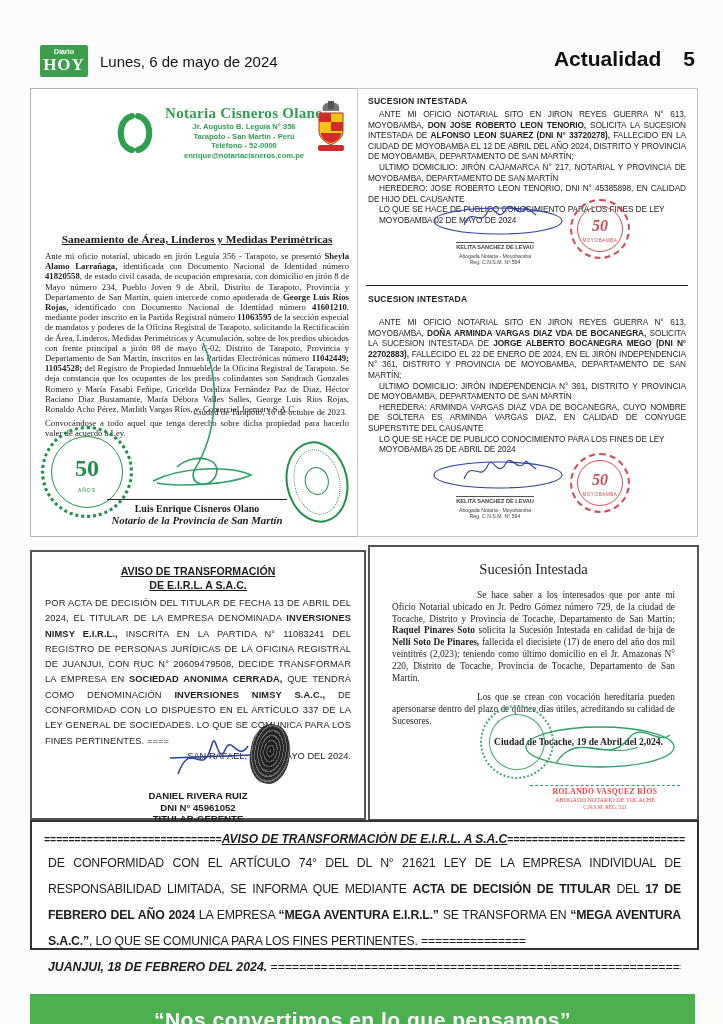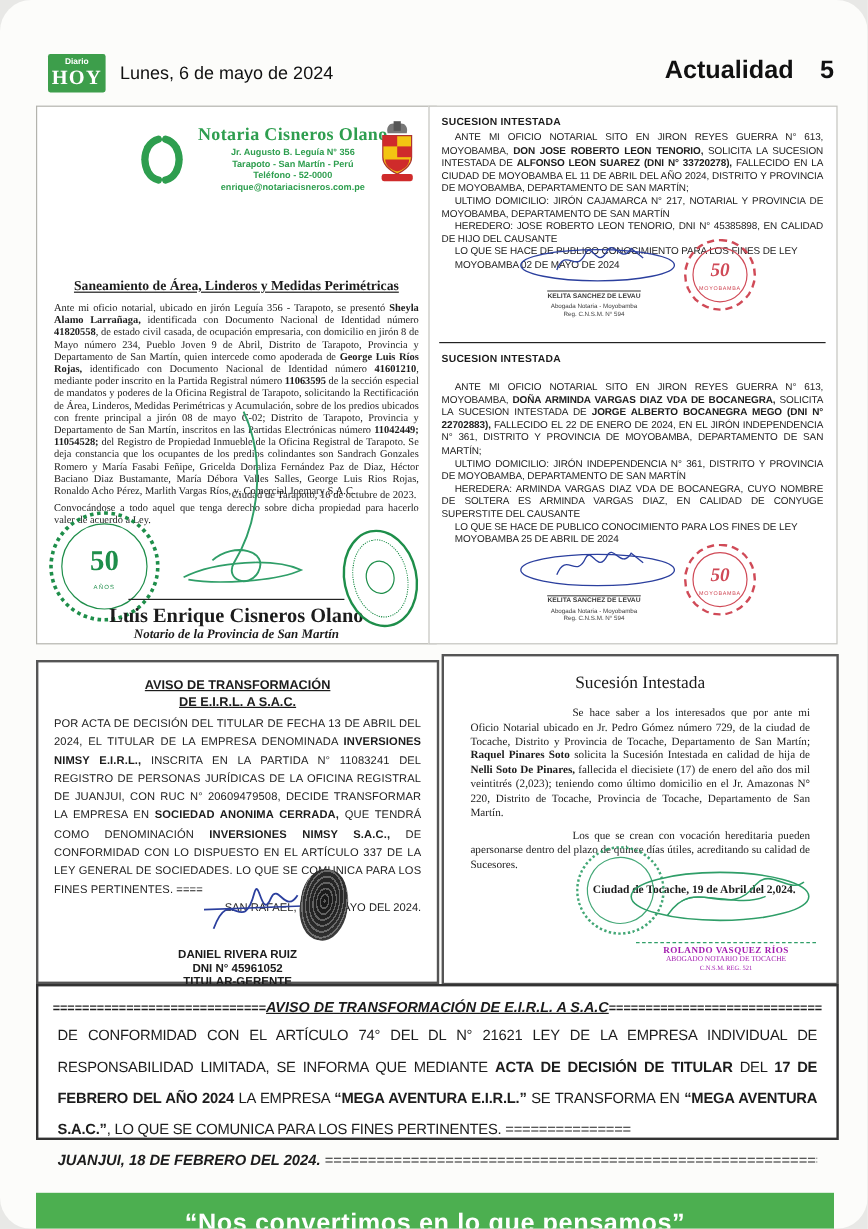--- a/index.html
+++ b/index.html
@@ -1,17 +1,17 @@
 <!DOCTYPE html>
 <html><head>
 <meta charset="utf-8">
 <style>
   html,body{margin:0;padding:0;background:#e8e8e6;}
   .page{position:relative;width:723px;height:1024px;background:#fcfcfa;overflow:hidden;
-        font-family:"Liberation Sans",sans-serif;color:#1c1c1c;border-radius:26px;}
+        font-family:"Liberation Sans",sans-serif;color:#1c1c1c;}
   .b{font-weight:700;}
 
   
   .hdr{position:absolute;left:30px;top:44px;width:665px;height:40px;}
   .brand{position:absolute;left:10px;top:1px;width:48px;height:32px;background:#3d9e4b;
          border-radius:2px;color:#fff;text-align:center;}
   .brand .bd{font-size:7px;font-weight:700;line-height:9px;padding-top:2px;}
   .brand .bh{font-family:"Liberation Serif",serif;font-weight:700;font-size:17px;line-height:17px;letter-spacing:1px;}
   .hdr-date{position:absolute;left:70px;top:9px;font-size:15px;color:#111;}
   .hdr-sec{position:absolute;right:0;top:3px;font-size:21px;font-weight:700;color:#111;}
@@ -47,21 +47,21 @@
   .seal-round .tiny{position:absolute;left:0;right:0;top:58px;text-align:center;font-size:5px;color:#1e8e4a;letter-spacing:1px;}
   .sr-lt{left:10px;top:337px;}
   .seal-oval{position:absolute;left:255px;top:352px;width:62px;height:82px;border:2px solid #1e8e4a;
              border-radius:50%;box-sizing:border-box;transform:rotate(-12deg);}
   .seal-oval .in{position:absolute;left:6px;top:6px;right:6px;bottom:6px;border:1px dotted #1e8e4a;border-radius:50%;}
   .seal-oval .face{position:absolute;left:17px;top:24px;width:22px;height:26px;border:1px solid #1e8e4a;border-radius:50%;}
   .sig-cisneros{position:absolute;left:102px;top:252px;}
   .lt-sign{position:absolute;left:36px;top:410px;width:260px;text-align:center;
            font-family:"Liberation Serif",serif;font-weight:700;}
   .lt-sign .rule{width:180px;margin:0 auto 3px auto;border-top:1.4px solid #222;}
-  .lt-sign .n1{font-size:17px;}
+  .lt-sign .n1{font-size:10px;}
   .lt-sign .n2{font-size:10.8px;font-style:italic;}
 
   
   .su{position:absolute;left:10px;width:318px;}
   .su-t{text-align:left;font-weight:700;font-size:8.6px;letter-spacing:.2px;margin-bottom:3px;}
   .su p{margin:0;font-size:8.3px;line-height:10.6px;text-align:justify;text-indent:11px;letter-spacing:-0.1px;}
   .su1{top:7px;}
   .su2{top:205px;}
   .su2 .su-t{margin-bottom:13px;}
   .divider{position:absolute;left:8px;top:196px;width:322px;border-top:1.6px solid #222;}
@@ -95,21 +95,21 @@
   
   .rb{font-family:"Liberation Serif",serif;}
   .rb-title{margin:14px 0 12px 0;text-align:center;font-weight:400;font-size:14.5px;}
   .rb p{margin:0 22px 8px 22px;font-size:9.3px;line-height:11.8px;text-align:justify;}
   .rb .ind{text-indent:85px;}
   .rb-date{margin:2px 34px 0 0;text-align:right;font-weight:700;font-size:9.6px;}
   .seal-toc{position:absolute;left:110px;top:158px;width:74px;height:74px;border-radius:50%;
             border:2px dotted #2f9e68;box-sizing:border-box;transform:rotate(-18deg);opacity:.9;}
   .seal-toc .in{position:absolute;left:7px;top:7px;right:7px;bottom:7px;border:1px solid #2f9e68;border-radius:50%;}
   .sig-tocache{position:absolute;left:150px;top:170px;}
-  .stamp-gr{position:absolute;left:160px;top:238px;width:150px;text-align:center;color:#a21caf;}
+  .stamp-gr{position:absolute;left:160px;top:238px;width:150px;text-align:center;color:#ef4444;}
   .stamp-gr .s1{font-size:7.6px;font-weight:700;letter-spacing:.4px;border-top:1px dashed #2f9e68;padding-top:1px;}
   .stamp-gr .s2{font-size:6.2px;line-height:7.6px;}
   .stamp-gr .s3{font-size:5.4px;line-height:6.6px;}
 
   
   .w-line1{margin-top:10px;text-align:center;white-space:nowrap;overflow:hidden;
            font-size:10.5px;font-weight:700;}
   .w-line1 .ttl{font-style:italic;font-size:12px;text-decoration:underline;}
   .w-body{margin:4px 16px 0 16px;font-size:12.3px;line-height:26px;text-align:justify;letter-spacing:-0.2px;}
   .w-last{margin:0 16px;font-size:12.3px;line-height:26px;white-space:nowrap;overflow:hidden;}
@@ -180,21 +180,21 @@
     </div>
     <div class="seal-oval">
       <div class="in"></div>
         <div class="face"></div>
     </div>
   </div>
 
   <div class="box box-rt">
     <div class="su su1">
       <div class="su-t">SUCESION INTESTADA</div>
-      <p><span>ANTE MI OFICIO NOTARIAL SITO EN JIRON REYES GUERRA N° 613, MOYOBAMBA, </span><span class="b">DON JOSE ROBERTO LEON TENORIO,</span><span> SOLICITA LA SUCESION INTESTADA DE </span><span class="b">ALFONSO LEON SUAREZ (DNI N° 33720278),</span><span> FALLECIDO EN LA CIUDAD DE MOYOBAMBA EL 11 DE ABRIL DEL AÑO 2024, DISTRITO Y PROVINCIA DE MOYOBAMBA, DEPARTAMENTO DE SAN MARTÍN;</span></p>
+      <p><span>ANTE MI OFICIO NOTARIAL SITO EN JIRON REYES GUERRA N° 613, MOYOBAMBA, </span><span class="b">DON JOSE ROBERTO LEON TENORIO,</span><span> SOLICITA LA SUCESION INTESTADA DE </span><span class="b">ALFONSO LEON SUAREZ (DNI N° 33720278),</span><span> FALLECIDO EN LA CIUDAD DE MOYOBAMBA EL 12 DE ABRIL DEL AÑO 2024, DISTRITO Y PROVINCIA DE MOYOBAMBA, DEPARTAMENTO DE SAN MARTÍN;</span></p>
       <p><span>ULTIMO DOMICILIO: JIRÓN CAJAMARCA N° 217, NOTARIAL Y PROVINCIA DE MOYOBAMBA, DEPARTAMENTO DE SAN MARTÍN</span></p>
       <p><span>HEREDERO: JOSE ROBERTO LEON TENORIO, DNI N° 45385898, EN CALIDAD DE HIJO DEL CAUSANTE</span></p>
       <p><span>LO QUE SE HACE DE PUBLICO CONOCIMIENTO PARA LOS FINES DE LEY</span></p>
       <p><span>MOYOBAMBA 02 DE MAYO DE 2024</span></p>
     </div>
     <div class="sigrow sig1">
       <svg width="140" height="42" viewBox="0 0 140 42">
         <ellipse cx="68" cy="24" rx="64" ry="13" fill="none" stroke="#2b3f9e" stroke-width="1.1"></ellipse>
         <path d="M34 28 C42 8 50 32 58 14 C63 4 68 28 76 12 C81 2 88 24 96 10 L106 18" fill="none" stroke="#2b3f9e" stroke-width="1.1"></path>
       </svg>

